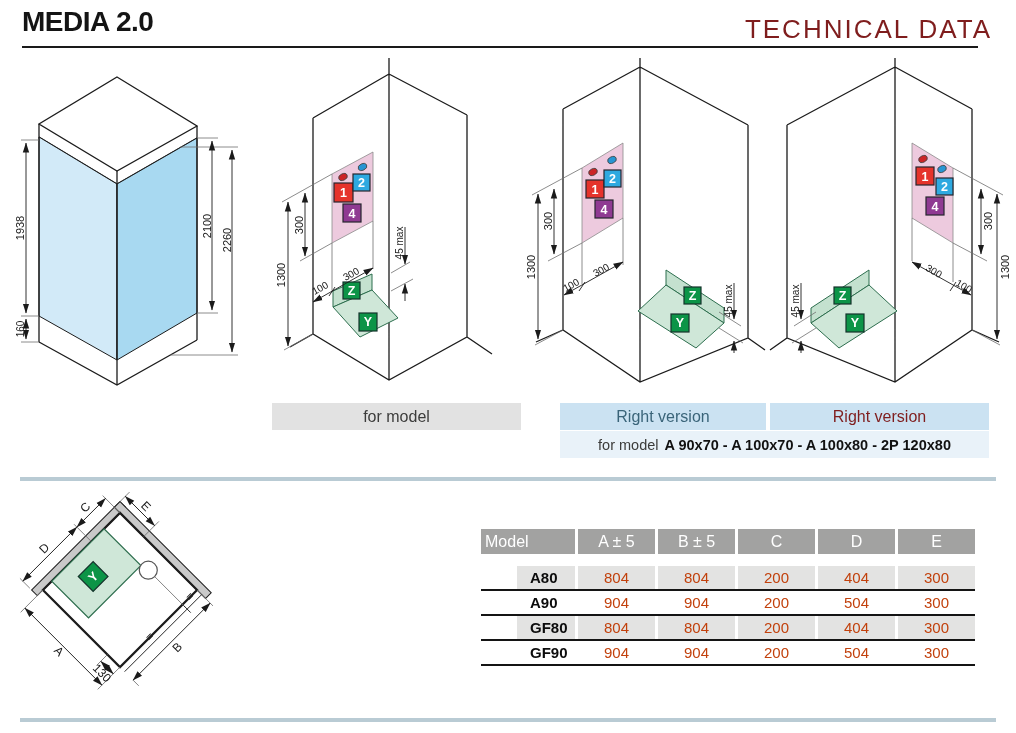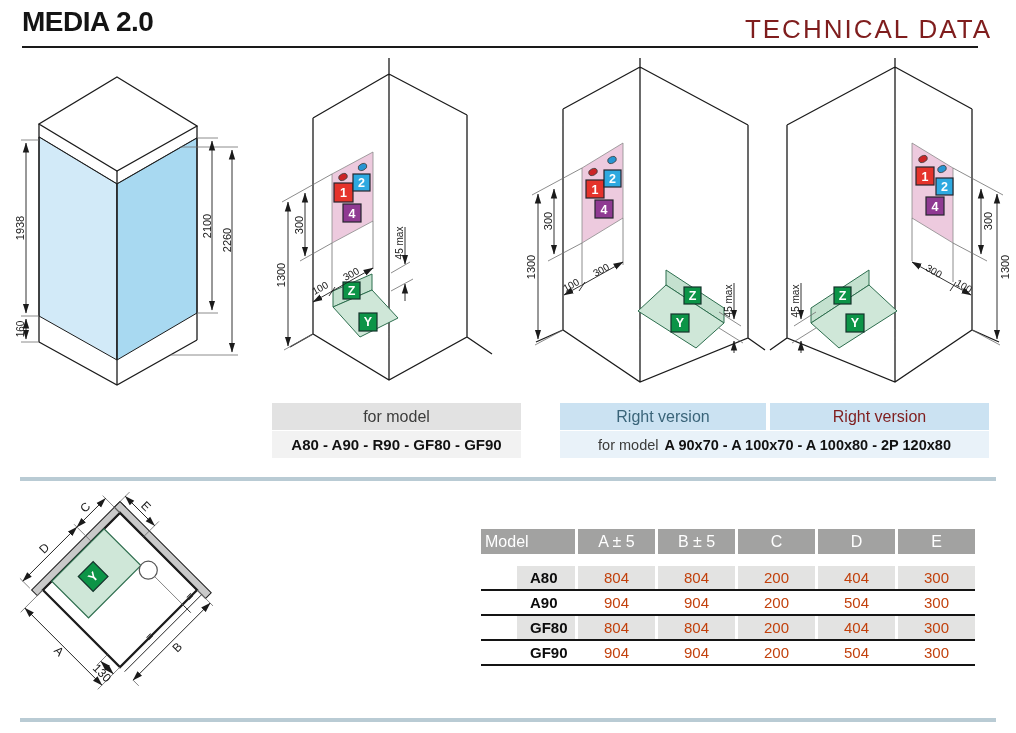--- a/index.html
+++ b/index.html
@@ -208,21 +208,20 @@
       <text class="dimtx sm" transform="translate(169,216) rotate(29)" y="3.5">300</text>
       <text class="dimtx sm" transform="translate(199,231) rotate(29)" y="3.5">100</text>
       <path class="thin" d="M29,271 L51,257 M27,288 L51,273"></path>
       <line class="dimln" x1="36" y1="228" x2="36" y2="264" marker-end="url(#a4)"></line>
       <line class="dimln" x1="36" y1="298" x2="36" y2="286" marker-end="url(#a4)"></line>
       <text class="dimtx sm" transform="translate(30,246) rotate(-90)" y="3.5">45 max</text>
     </g>
   </svg>
 
   <div class="abs band" id="band1a">for model</div>
-  <div class="abs band" id="band1b">A80 - A90 - R90 - GF80 - GF90</div>
   <div class="abs band" id="band2L">Right version</div>
   <div class="abs band" id="band2R">Right version</div>
   <div class="abs band" id="band2b">
     <span class="prefix">for model</span>
     <span class="models">A 90x70 - A 100x70 - A 100x80 - 2P 120x80</span>
   </div>
 
   <div class="abs divider" id="divider1"></div>
 
   <svg class="abs" style="left:20px;top:485px" width="270" height="230" viewBox="0 0 270 230">

